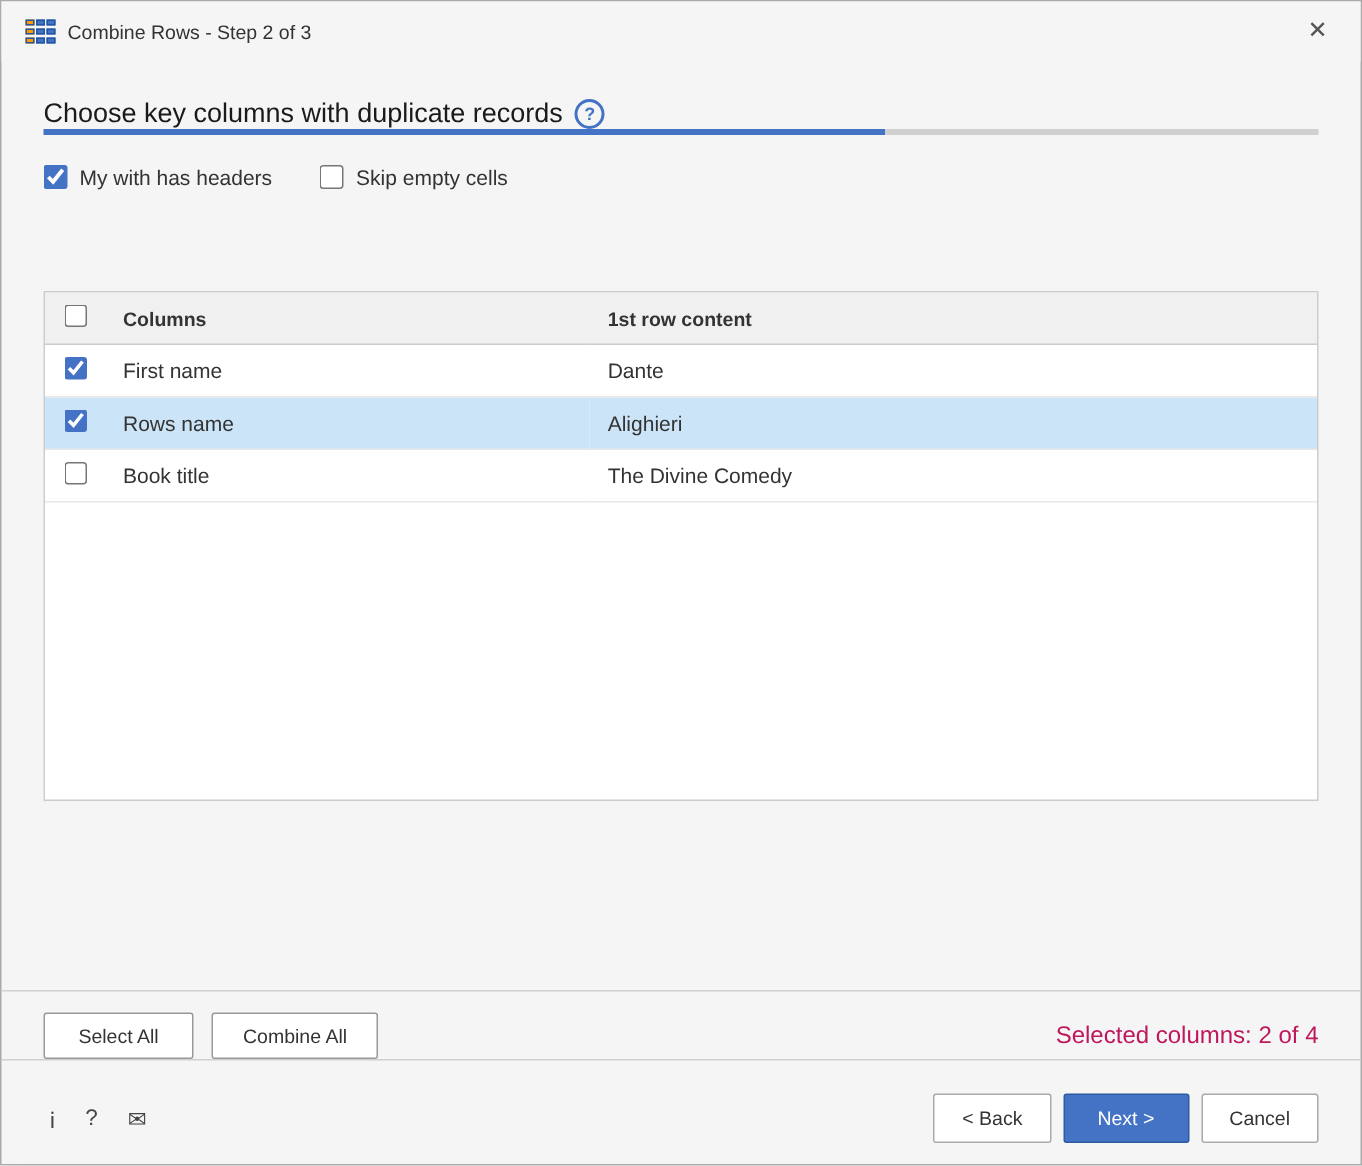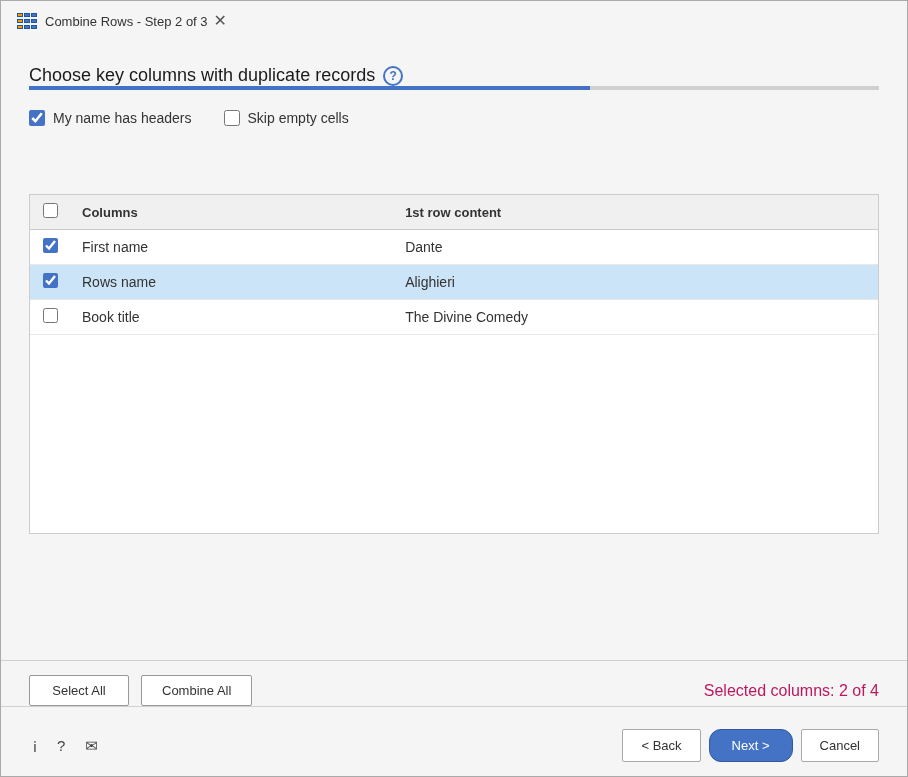--- a/index.html
+++ b/index.html
@@ -20,21 +20,21 @@
       box-shadow: 3px 3px 12px rgba(0,0,0,0.3);
       display: flex;
       flex-direction: column;
       position: relative;
     }
     .title-bar {
       background: #f5f5f5;
       padding: 10px 16px;
       display: flex;
       align-items: center;
-      justify-content: flex-start;
+      justify-content: space-between;
       border-bottom: none;
     }
     .title-bar-left {
       display: flex;
       align-items: center;
       gap: 8px;
     }
     .title-icon {
       width: 20px;
       height: 16px;
@@ -218,21 +218,21 @@
       gap: 8px;
       justify-content: center;
     }
     .btn-primary {
       background: #4472c4;
       color: white;
       border: 1px solid #2d5aa0;
       padding: 8px 22px;
       font-size: 13px;
       cursor: pointer;
-      border-radius: 12px;
+      border-radius: 2px;
       min-width: 80px;
     }
     .btn-nav {
       padding: 8px 18px;
       font-size: 13px;
       border: 1px solid #aaa;
       background: white;
       cursor: pointer;
       border-radius: 2px;
       color: #333;
@@ -279,21 +279,21 @@
 
     <div class="progress-bar-line">
       <div class="progress-segment" style="width:33%; height:4px; background:#4472c4;"></div>
       <div class="progress-segment" style="width:33%; height:4px; background:#4472c4;"></div>
       <div class="progress-segment" style="width:34%; height:4px; background:#d0d0d0;"></div>
     </div>
 
     <div class="options-row">
       <label class="checkbox-label">
         <input type="checkbox" checked="" style="">
-        <span>My name has headers</span>
+        <span>My with has headers</span>
       </label>
       <label class="checkbox-label">
         <input type="checkbox" style="">
         <span>Skip empty cells</span>
       </label>
     </div>
 
     <div class="table-container">
       <table>
         <thead>

